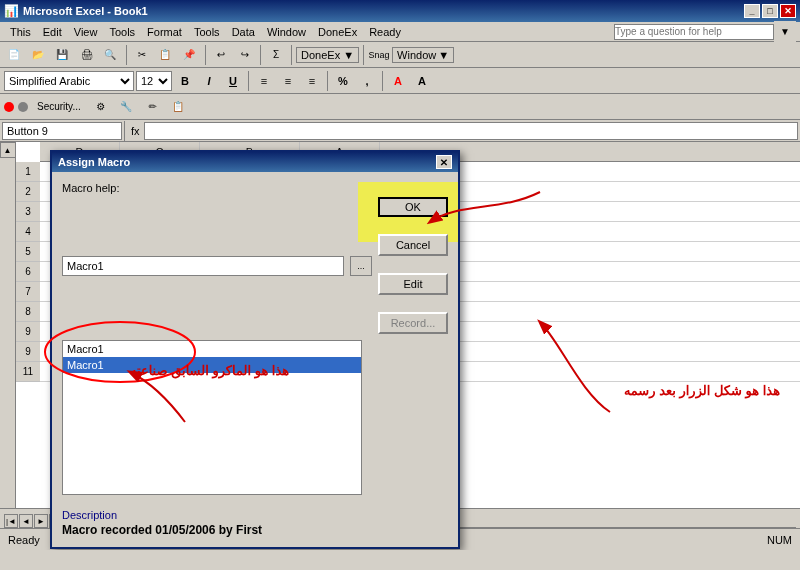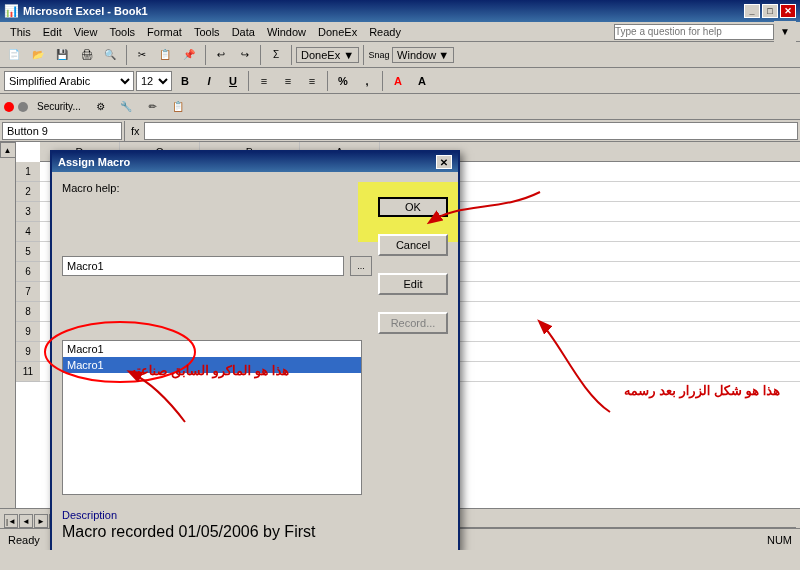--- a/index.html
+++ b/index.html
@@ -300,21 +300,22 @@
     }
     .description-section {
       margin-top: 14px;
     }
     .description-label {
       font-size: 11px;
       color: #000080;
       margin-bottom: 2px;
     }
     .description-text {
-      font-size: 16px;
+      font-size: 12px;
+      font-weight: bold;
     }
 
     
     .arrow-overlay {
       position: absolute;
       top: 0; left: 0;
       width: 100%;
       height: 100%;
       pointer-events: none;
       z-index: 300;

